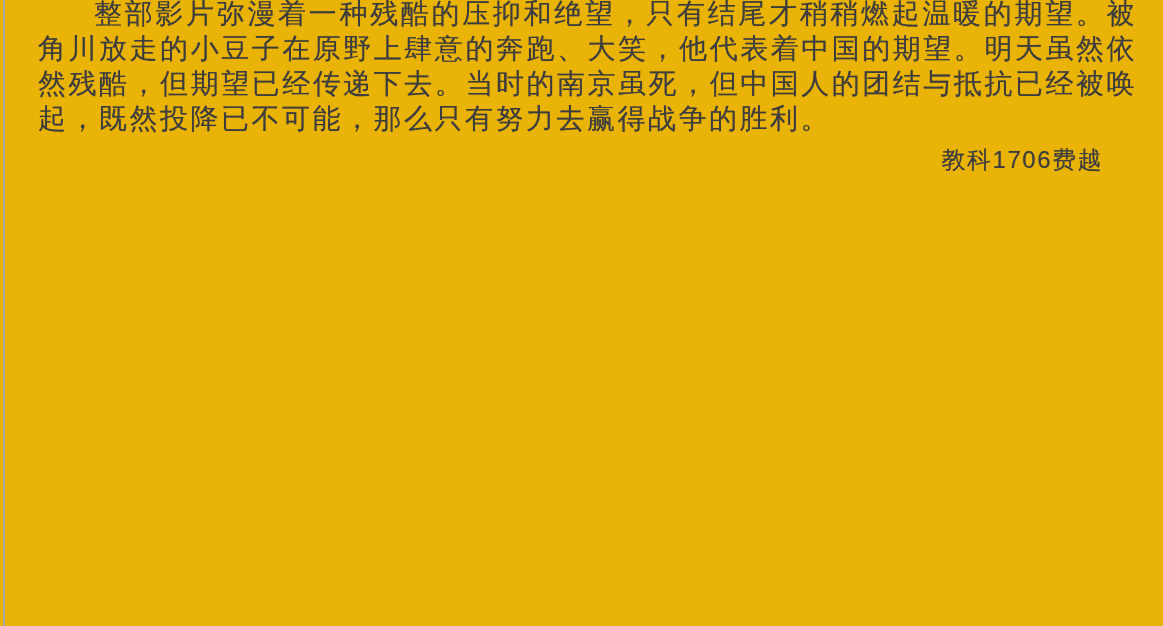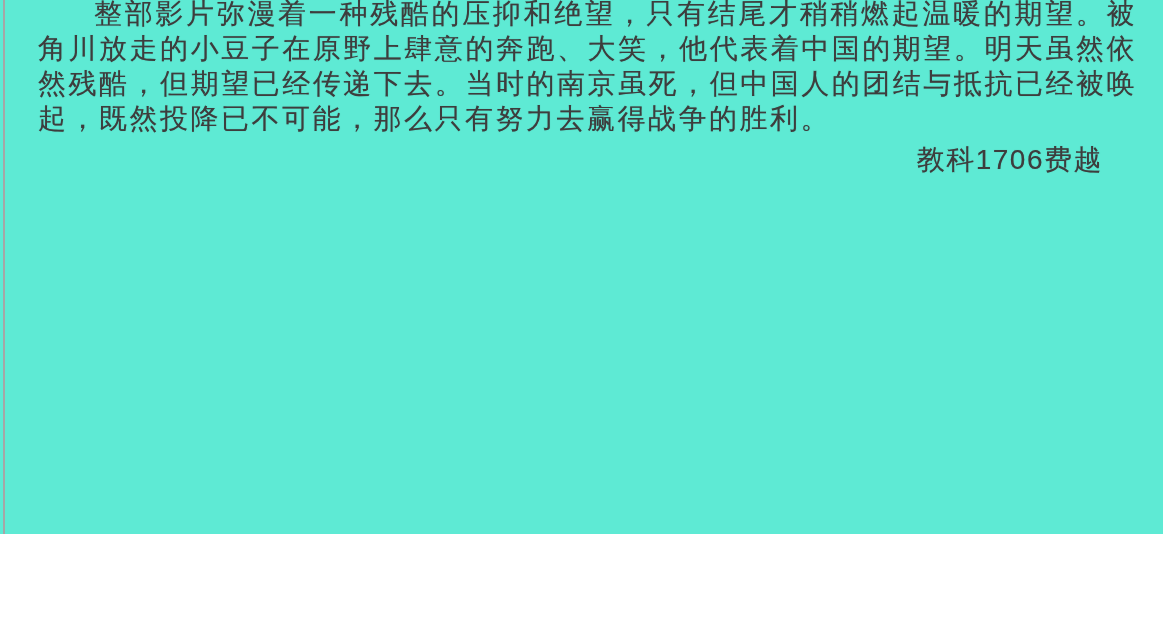--- a/index.html
+++ b/index.html
@@ -3,23 +3,23 @@
 <meta charset="utf-8">
 <style>
   html, body {
     margin: 0;
     padding: 0;
     background: #ffffff;
   }
   .page {
     position: relative;
     width: 1163px;
-    height: 534px;
+    height: 626px;
     overflow: hidden;
-    background: #5eead4;
+    background: #eab308;
     font-family: "Liberation Sans", "DejaVu Sans", sans-serif;
   }
   .left-rule {
     position: absolute;
     left: 3px;
     top: 0;
     width: 2px;
     height: 100%;
     background: #a6a6a6;
   }
@@ -37,21 +37,21 @@
     text-shadow: 0 0 0.7px rgba(70,70,70,0.55);
   }
   .para {
     margin: 0;
     text-indent: 2em;
   }
   .signature {
     margin-top: 6px;
     padding-right: 34px;
     text-align: right;
-    font-size: 28px;
+    font-size: 24px;
     letter-spacing: 1.5px;
   }
 </style>
 </head>
 <body>
 
 <div class="page">
   <div class="left-rule"></div>
   <div class="content">
     <p class="para">整部影片弥漫着一种残酷的压抑和绝望，只有结尾才稍稍燃起温暖的期望。被角川放走的小豆子在原野上肆意的奔跑、大笑，他代表着中国的期望。明天虽然依然残酷，但期望已经传递下去。当时的南京虽死，但中国人的团结与抵抗已经被唤起，既然投降已不可能，那么只有努力去赢得战争的胜利。</p>

